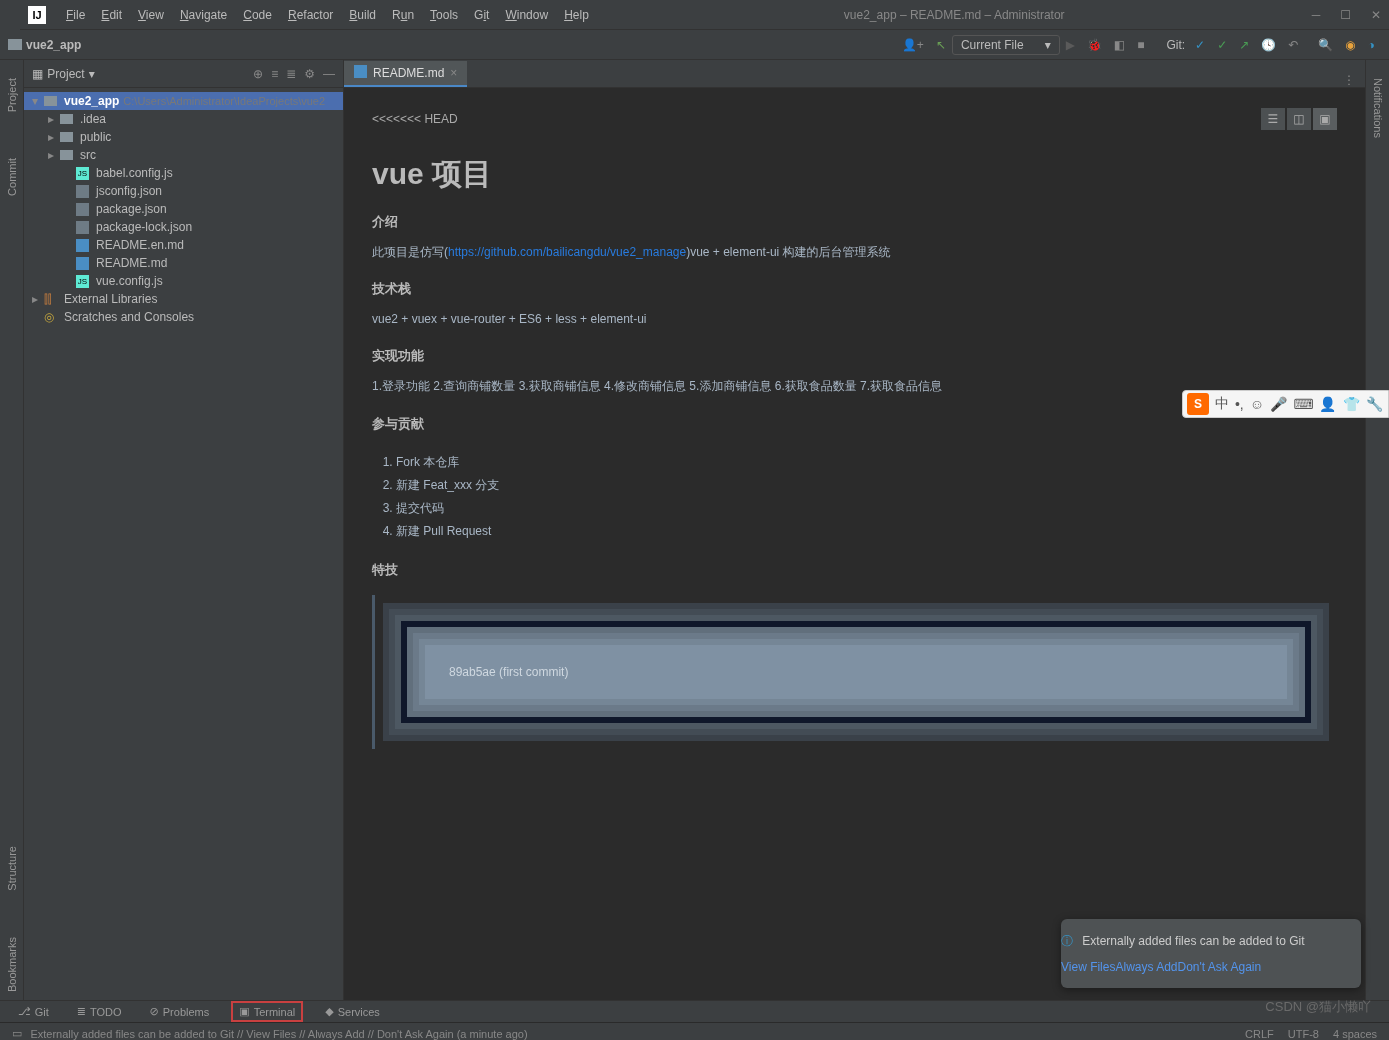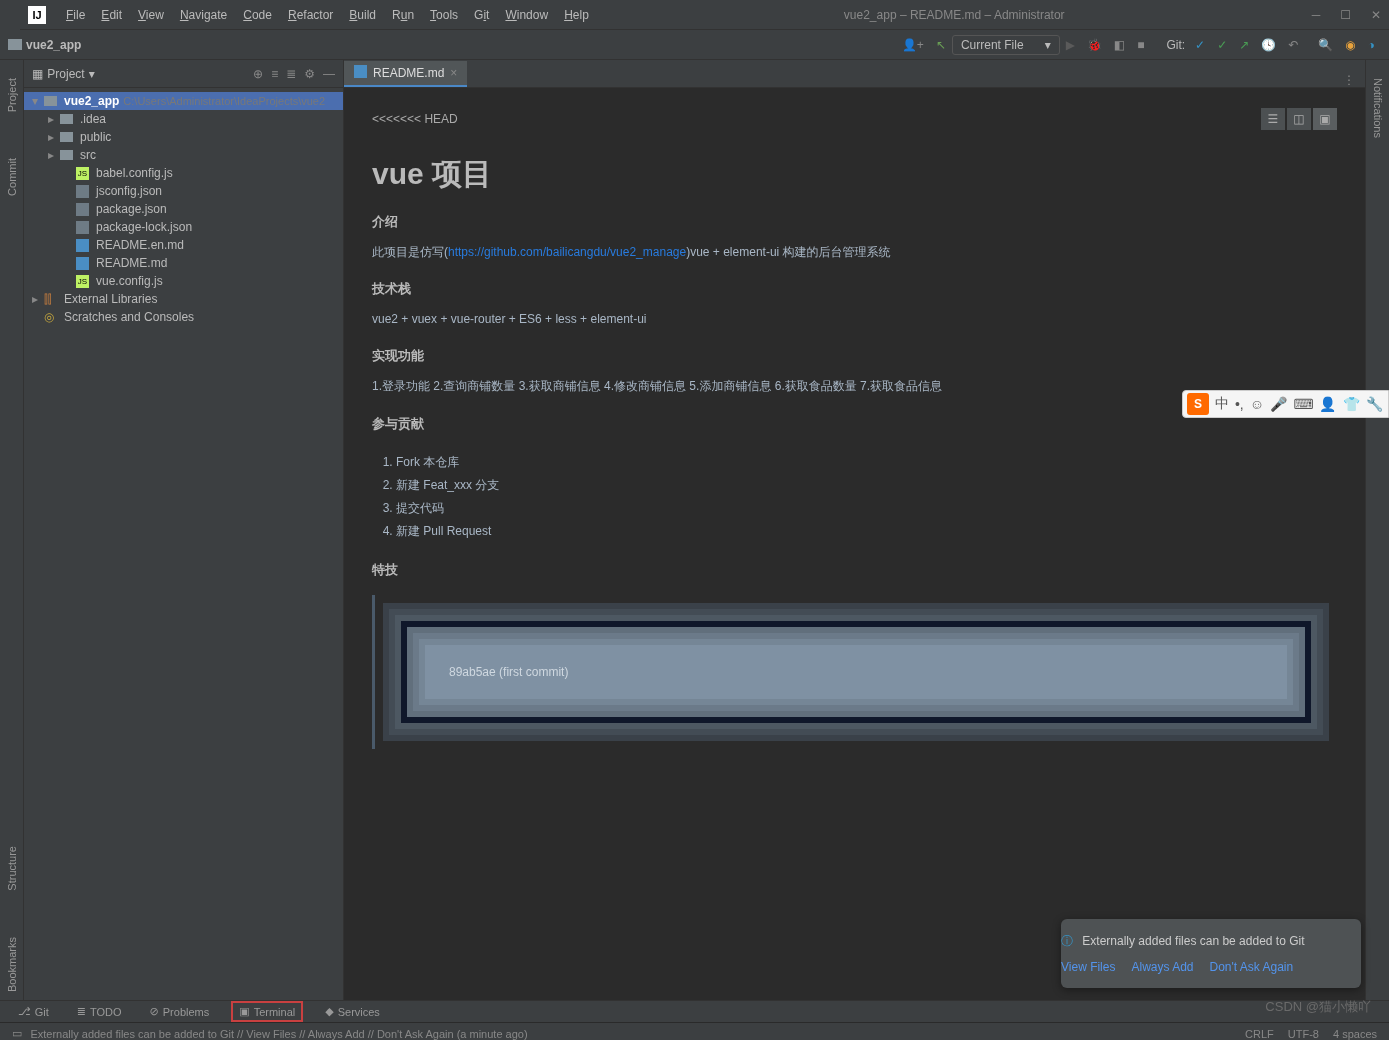--- a/index.html
+++ b/index.html
@@ -40,21 +40,21 @@
 .project-header .icons { display: flex; gap: 8px; color: #888; }
 .tree { padding: 4px 0; overflow: auto; }
 .tree-item { display: flex; align-items: center; padding: 2px 0 2px 8px; cursor: pointer; white-space: nowrap; }
 .tree-item.selected { background: #4b6eaf; color: #fff; }
 .tree-item .arrow { width: 12px; color: #888; }
 .tree-item .icon { width: 16px; margin-right: 4px; display: inline-flex; }
 .tree-item .path { color: #787878; margin-left: 4px; font-size: 11px; }
 .indent-1 { padding-left: 24px; }
 .indent-2 { padding-left: 40px; }
 .folder-ic { width: 13px; height: 10px; background: #87939a; display: inline-block; }
-.js-ic { width: 13px; height: 13px; background: #bef264; display: inline-block; font-size: 8px; color: #000; text-align: center; line-height: 13px; }
+.js-ic { width: 13px; height: 13px; background: #5eead4; display: inline-block; font-size: 8px; color: #000; text-align: center; line-height: 13px; }
 .json-ic { width: 13px; height: 13px; background: #6e7b85; display: inline-block; }
 .md-ic { width: 13px; height: 13px; background: #4a8ec4; display: inline-block; }
 .lib-ic { color: #c87e3e; }
 
 
 .editor { flex: 1; display: flex; flex-direction: column; background: #2b2b2b; }
 .tabs { height: 28px; background: #3c3f41; display: flex; align-items: flex-end; border-bottom: 1px solid #323232; }
 .tab { height: 26px; padding: 0 10px; display: flex; align-items: center; gap: 6px; background: #515658; border-bottom: 2px solid #4a88c7; color: #ddd; }
 .tab .close { color: #888; cursor: pointer; }
 .editor-content { flex: 1; padding: 24px 28px; overflow: auto; color: #a9b7c6; position: relative; }
@@ -77,21 +77,21 @@
 .cf4 { background: #0f172a; padding: 6px; }
 .cf5 { background: #616f7c; padding: 6px; }
 .cf6 { background: #6b7a89; padding: 6px; }
 .cf7 { background: #758696; padding: 6px; }
 .cf8 { background: #7f91a3; padding: 20px 24px; color: #cfd8e0; }
 
 
 .notification { position: absolute; bottom: 52px; right: 28px; width: 300px; background: #4e5254; border-radius: 6px; padding: 14px 0; box-shadow: 0 2px 8px rgba(0,0,0,0.4); }
 .notification .info-icon { color: #3592c4; margin-right: 6px; }
 .notification .msg { color: #ccc; }
-.notification .actions { margin-top: 10px; display: flex; gap: 16px; }
+.notification .actions { margin-top: 10px; display: flex; }
 .notification .actions a { color: #5394ec; cursor: pointer; font-size: 12px; }
 
 
 .bottom-tools { height: 22px; background: #3c3f41; border-top: 1px solid #323232; display: flex; align-items: center; padding: 0 12px; gap: 16px; font-size: 11px; }
 .bottom-tools .tool { display: flex; align-items: center; gap: 4px; cursor: pointer; color: #999; padding: 2px 6px; }
 .bottom-tools .tool.highlighted { border: 2px solid #c94040; }
 .status-bar { height: 22px; background: #3c3f41; border-top: 1px solid #2a2a2a; display: flex; align-items: center; padding: 0 12px; font-size: 11px; color: #888; }
 .status-bar .left { flex: 1; display: flex; align-items: center; gap: 8px; }
 .status-bar .right { display: flex; gap: 14px; }
 

